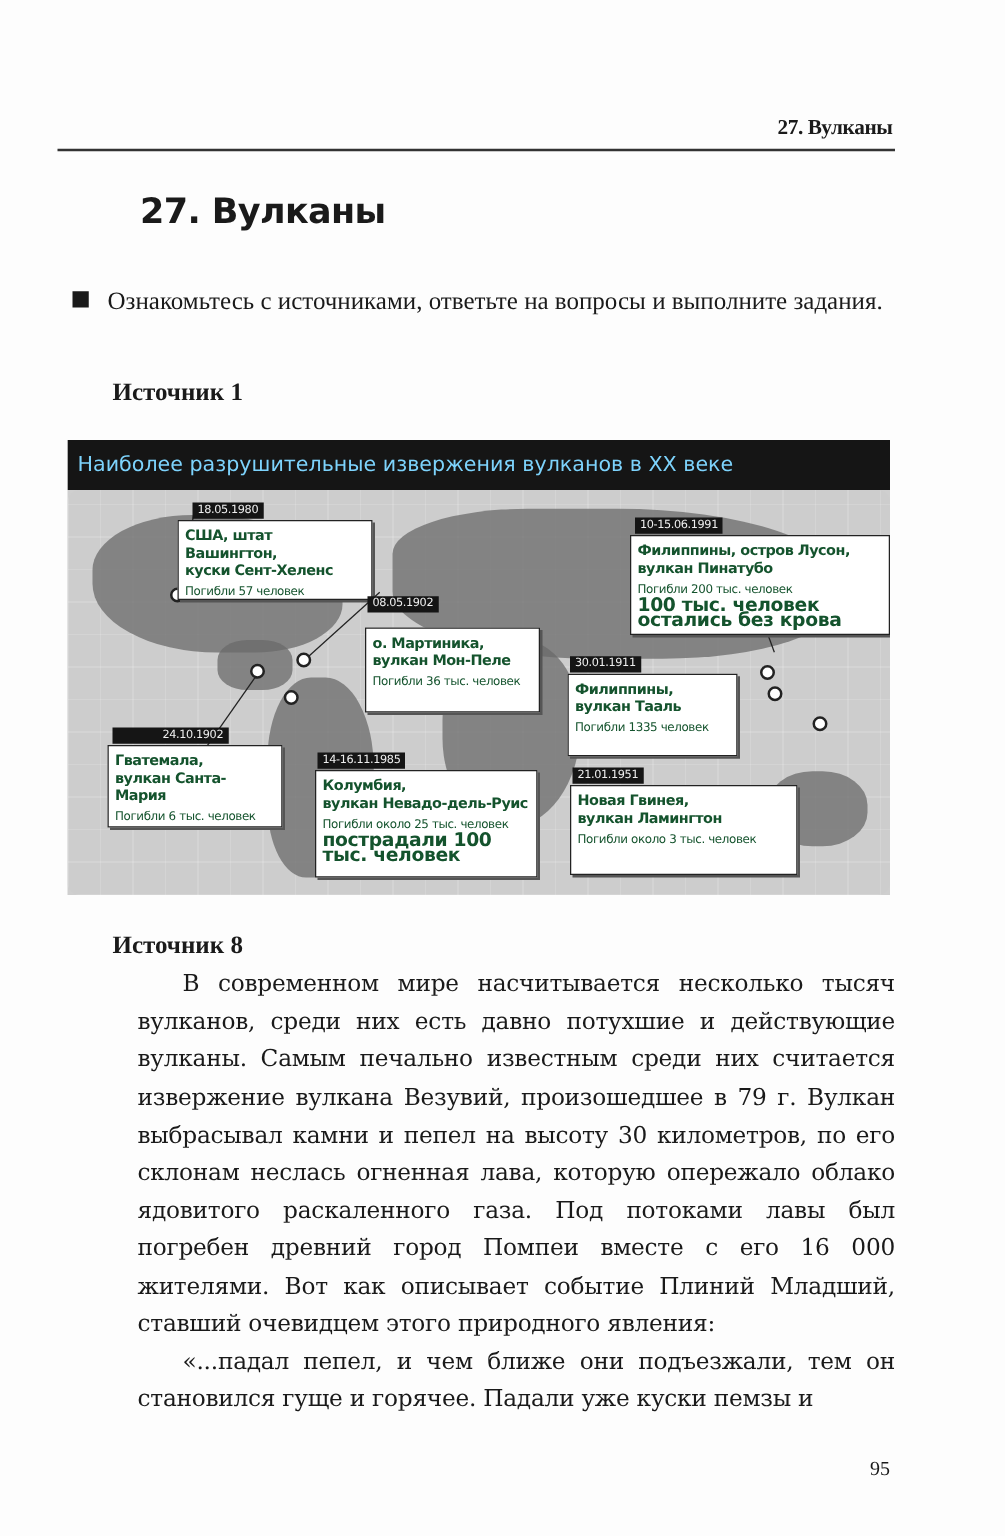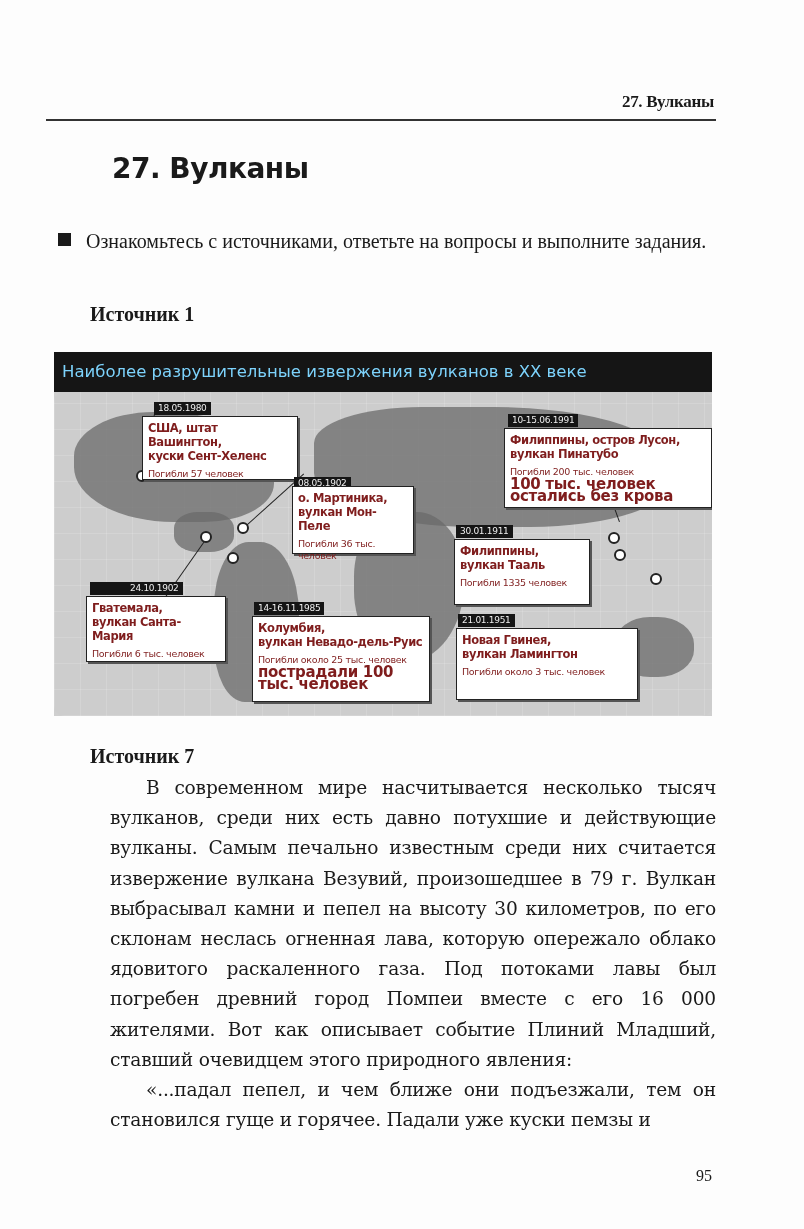--- a/index.html
+++ b/index.html
@@ -49,21 +49,21 @@
       background:
         repeating-linear-gradient(90deg, rgba(255,255,255,0.15) 0 1px, transparent 1px 26px),
         repeating-linear-gradient(0deg, rgba(255,255,255,0.15) 0 1px, transparent 1px 26px),
         #cdcdcd;
       border-radius: 10px;
     }
     .land { position: absolute; background: #6a6a6a; opacity: 0.75; }
     .callout {
       position: absolute; background: #fff; border: 1px solid #222;
       box-shadow: 2px 2px 0 #555; box-sizing: border-box;
-      font-family: "DejaVu Sans", sans-serif; color: #7f1d1d; padding: 4px 5px;
+      font-family: "DejaVu Sans", sans-serif; color: #14532d; padding: 4px 5px;
     }
     .callout .place { font-weight: bold; font-size: 11.5px; line-height: 14px; letter-spacing: -0.4px; }
     .callout .stat { font-size: 9.5px; line-height: 12px; margin-top: 5px; letter-spacing: -0.3px; }
     .callout .stat2 { font-size: 15px; line-height: 12px; letter-spacing: -0.3px; font-weight: bold; }
     .date-tag {
       position: absolute; background: #151515; color: #eee;
       font-family: "DejaVu Sans", sans-serif; font-size: 9px; line-height: 13px;
       padding: 0 4px; letter-spacing: -0.3px;
     }
     .marker {
@@ -120,21 +120,21 @@
     <div class="marker" style="left:596px;top:181px;"></div>
 
     <div class="date-tag" style="left:100px;top:10px;">18.05.1980</div>
     <div class="callout" style="left:88px;top:24px;width:156px;height:64px;">
       <div class="place">США, штат Вашингтон,</div>
       <div class="place">куски Сент-Хеленс</div>
       <div class="stat">Погибли 57 человек</div>
     </div>
 
     <div class="date-tag" style="left:240px;top:85px;">08.05.1902</div>
-    <div class="callout" style="left:238px;top:94px;width:122px;height:68px;">
+    <div class="callout" style="left:238px;top:110px;width:140px;height:68px;">
       <div class="place">о. Мартиника,</div>
       <div class="place">вулкан Мон-Пеле</div>
       <div class="stat">Погибли 36 тыс. человек</div>
     </div>
 
     <div class="date-tag" style="left:454px;top:22px;">10-15.06.1991</div>
     <div class="callout" style="left:450px;top:36px;width:208px;height:80px;">
       <div class="place">Филиппины, остров Лусон,</div>
       <div class="place">вулкан Пинатубо</div>
       <div class="stat">Погибли 200 тыс. человек</div>
@@ -165,20 +165,20 @@
 
     <div class="date-tag" style="left:404px;top:222px;">21.01.1951</div>
     <div class="callout" style="left:402px;top:236px;width:182px;height:72px;">
       <div class="place">Новая Гвинея,</div>
       <div class="place">вулкан Ламингтон</div>
       <div class="stat">Погибли около 3 тыс. человек</div>
     </div>
   </div>
 </div>
 
-<h2 class="source-heading" style="top:745px;">Источник 7</h2>
+<h2 class="source-heading" style="top:745px;">Источник 8</h2>
 
 <div class="body-text" style="top:773px;">
   <p>В современном мире насчитывается несколько тысяч вулканов, среди них есть давно потухшие и действующие вулканы. Самым печально известным среди них считается извержение вулкана Везувий, произошедшее в 79 г. Вулкан выбрасывал камни и пепел на высоту 30 километров, по его склонам неслась огненная лава, которую опережало облако ядовитого раскаленного газа. Под потоками лавы был погребен древний город Помпеи вместе с его 16 000 жителями. Вот как описывает событие Плиний Младший, ставший очевидцем этого природного явления:</p>
   <p>«...падал пепел, и чем ближе они подъезжали, тем он становился гуще и горячее. Падали уже куски пемзы и</p>
 </div>
 
 <div class="page-number">95</div>
 
 </body></html>

